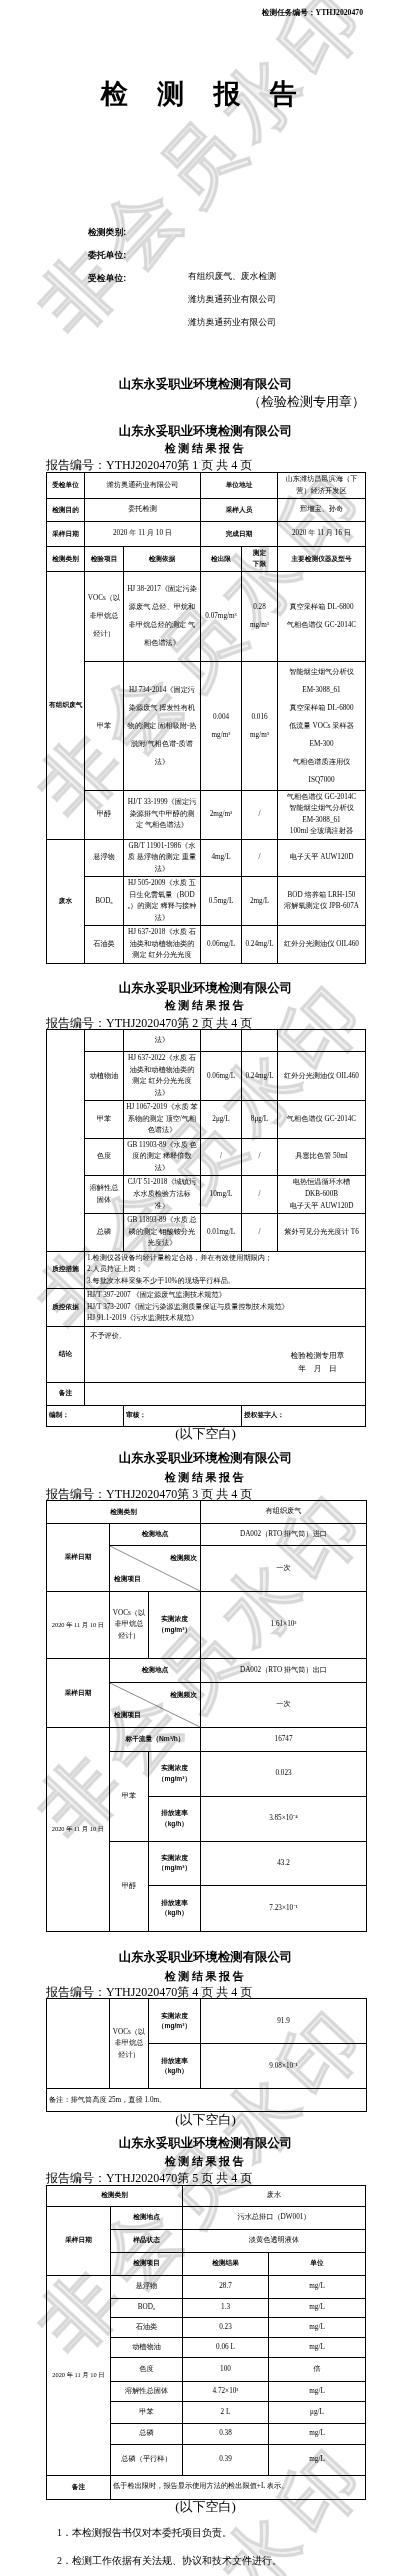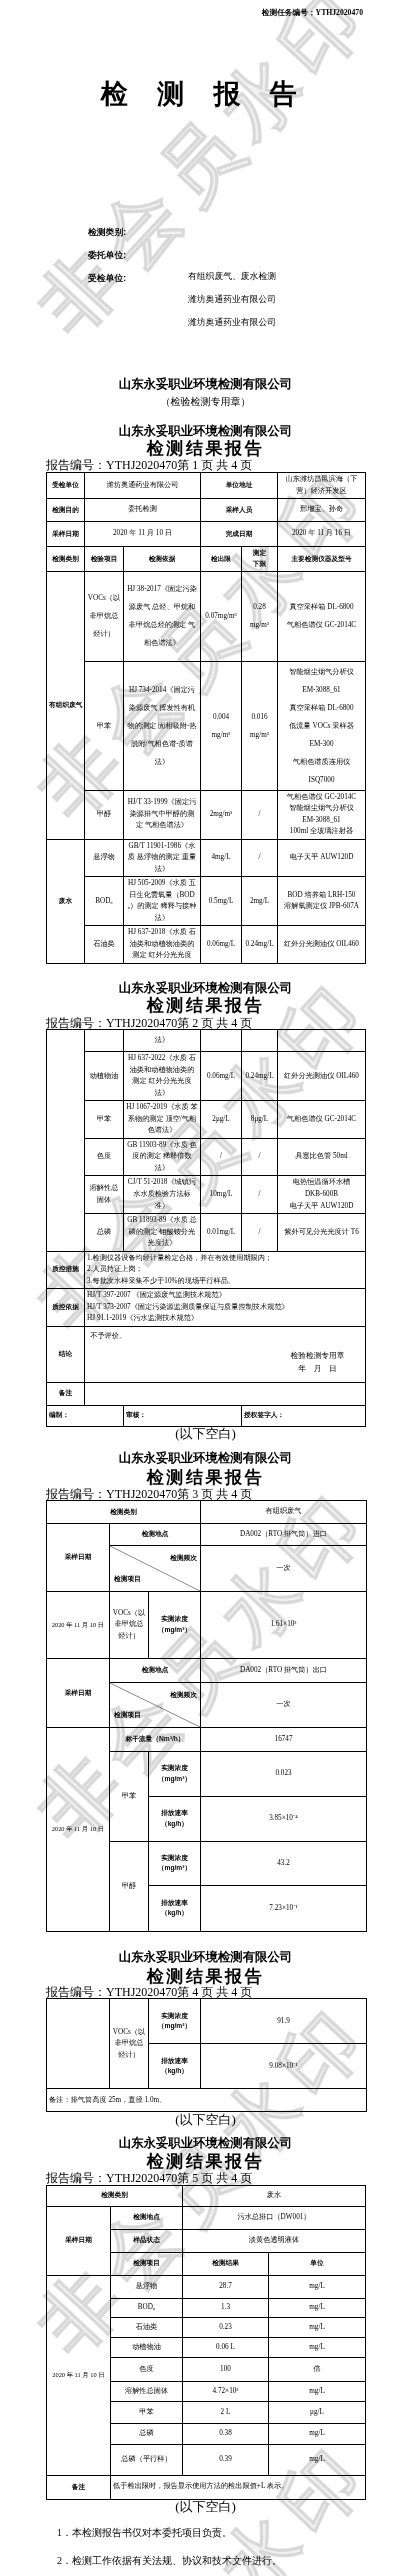--- a/index.html
+++ b/index.html
@@ -17,22 +17,22 @@
   .task-line{padding-top:8.2px;padding-right:46px;text-align:right;
              font-size:7.7px;font-weight:bold;line-height:10.3px;}
   .cover-title{margin:62px 0 0 0;text-align:center;font-size:27px;line-height:29px;
                font-weight:bold;letter-spacing:11.3px;white-space:pre-wrap;}
   .cover-fields{margin-top:117px;padding-left:88px;}
   .field{height:23px;display:flex;align-items:flex-start;font-size:8.8px;line-height:12.4px;}
   .flabel{width:100px;font-weight:bold;font-family:"Liberation Sans",sans-serif;}
   .fvalue{white-space:pre-wrap;margin-top:44px;}
   
   .co-name{text-align:center;font-size:12.4px;line-height:15.5px;font-weight:bold;}
-  .seal-note{text-align:center;font-size:10px;line-height:10.3px;margin-top:4.1px;}
-  .rpt-title{text-align:center;font-size:17px;line-height:13.4px;font-weight:bold;letter-spacing:2.6px;}
+  .seal-note{text-align:right;font-size:13px;line-height:10.3px;margin-top:4.1px;}
+  .rpt-title{text-align:center;font-size:11px;line-height:13.4px;font-weight:bold;letter-spacing:2.6px;}
   .no-line{display:flex;justify-content:flex-start;font-size:12px;line-height:9.3px;}
   
   table{border-collapse:collapse;table-layout:fixed;width:319px;border:1.5px solid #000;}
   td{border:0.5px solid #000;font-size:7.2px;text-align:center;vertical-align:middle;
      padding:1px 2.1px;line-height:1.6;overflow:hidden;word-break:break-all;}
   td.lbl{font-family:"Liberation Sans",sans-serif;font-weight:bold;font-size:6.7px;word-break:keep-all;}
   td.pre{white-space:pre-line;}
   td.left{text-align:left;}
   .date{font-size:6.4px;white-space:nowrap;}
   tr.airy td{line-height:2.5;}

